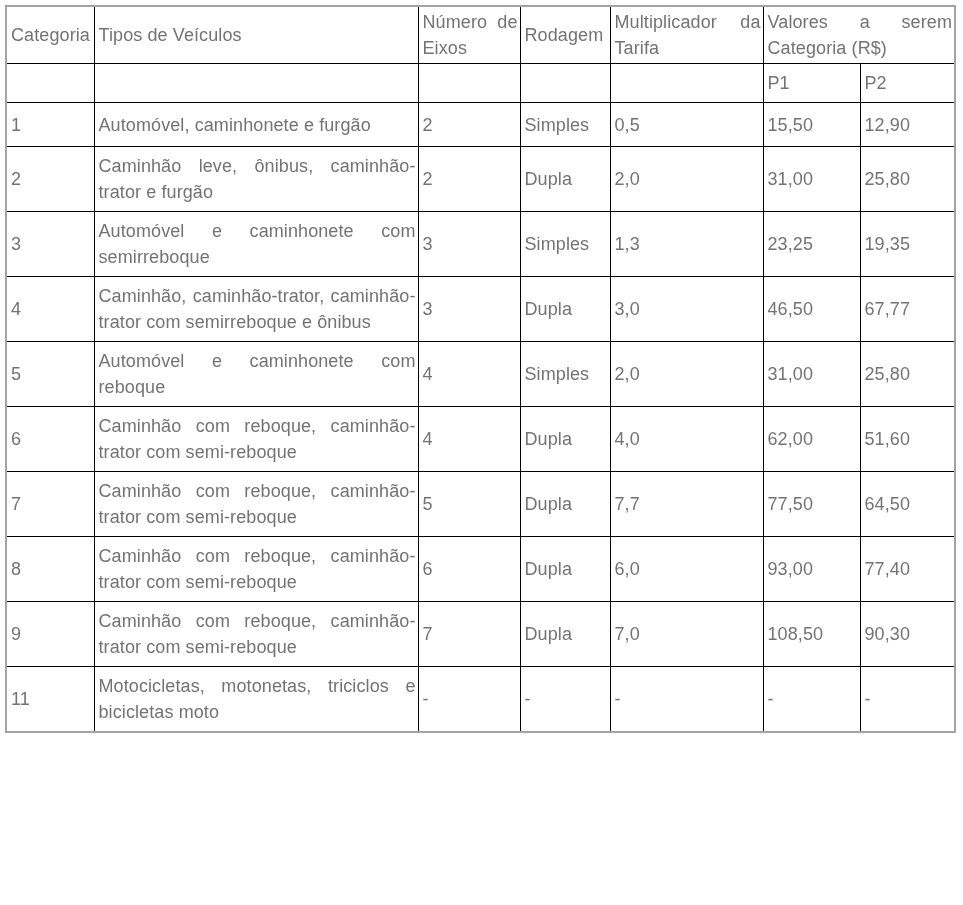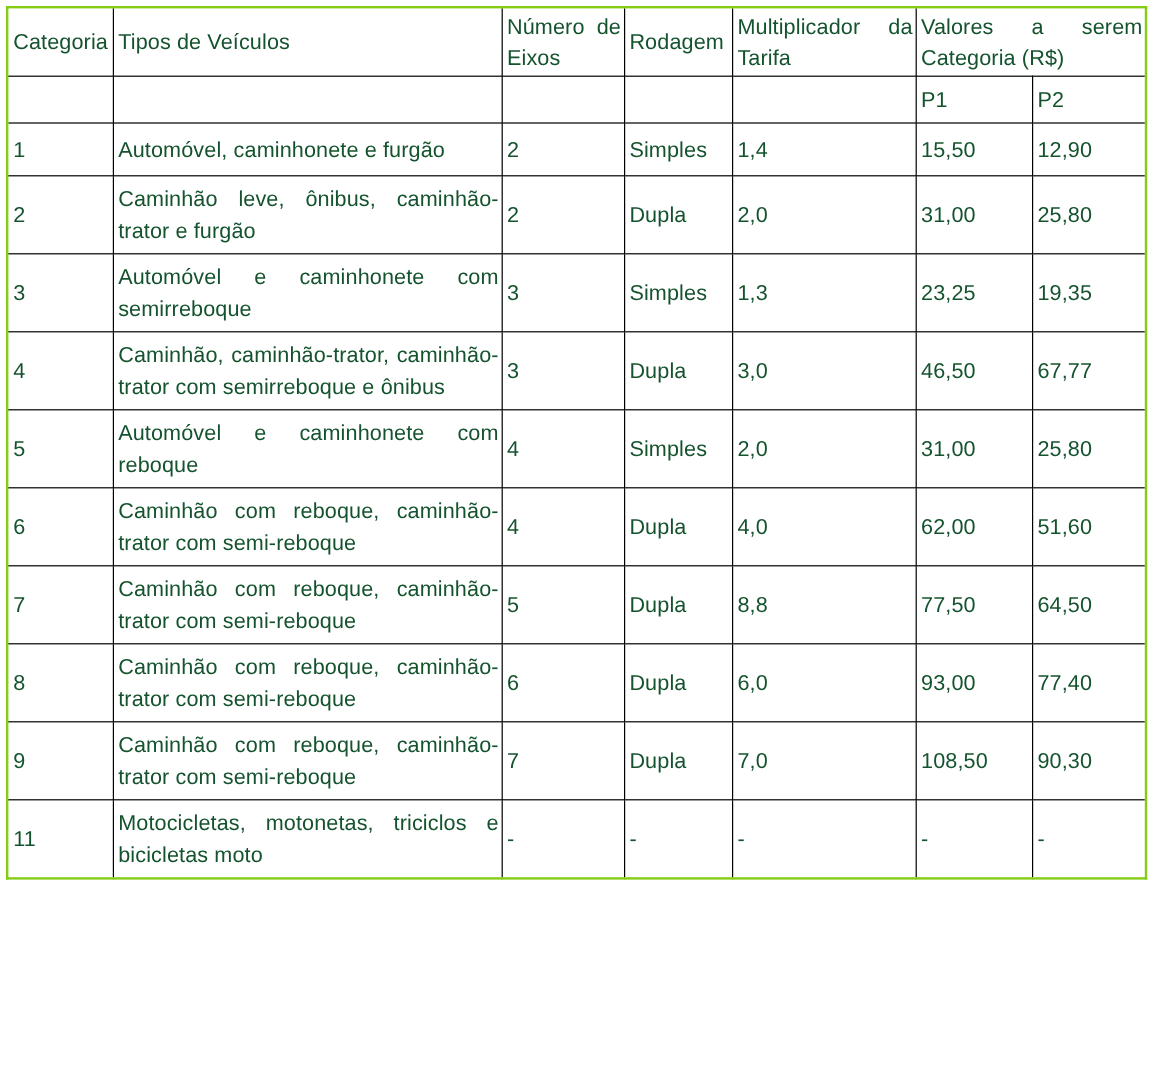--- a/index.html
+++ b/index.html
@@ -12,22 +12,22 @@
     height: 905px;
     box-sizing: border-box;
     padding: 5px 5px 0 5px;
     background: #ffffff;
     font-family: "Liberation Sans", sans-serif;
   }
   table.tariff {
     border-collapse: collapse;
     table-layout: fixed;
     width: 949px;
-    border: 2px solid #84cc16;
-    color: #14532d;
+    border: 2px solid #a3a3a3;
+    color: #737373;
     font-size: 18px;
     line-height: 26px;
     letter-spacing: 0.1px;
     background: #ffffff;
   }
   table.tariff th,
   table.tariff td {
     box-sizing: border-box;
     border: 1px solid #000000;
     padding: 6px 2px 6px 4px;
@@ -87,21 +87,21 @@
         <th>P1</th>
         <th>P2</th>
       </tr>
     </thead>
     <tbody>
       <tr>
         <td>1</td>
         <td>Automóvel, caminhonete e furgão</td>
         <td>2</td>
         <td>Simples</td>
-        <td>1,4</td>
+        <td>0,5</td>
         <td>15,50</td>
         <td>12,90</td>
       </tr>
       <tr>
         <td>2</td>
         <td>Caminhão leve, ônibus, caminhão-trator e furgão</td>
         <td>2</td>
         <td>Dupla</td>
         <td>2,0</td>
         <td>31,00</td>
@@ -141,21 +141,21 @@
         <td>Dupla</td>
         <td>4,0</td>
         <td>62,00</td>
         <td>51,60</td>
       </tr>
       <tr>
         <td>7</td>
         <td>Caminhão com reboque, caminhão-trator com semi-reboque</td>
         <td>5</td>
         <td>Dupla</td>
-        <td>8,8</td>
+        <td>7,7</td>
         <td>77,50</td>
         <td>64,50</td>
       </tr>
       <tr>
         <td>8</td>
         <td>Caminhão com reboque, caminhão-trator com semi-reboque</td>
         <td>6</td>
         <td>Dupla</td>
         <td>6,0</td>
         <td>93,00</td>

